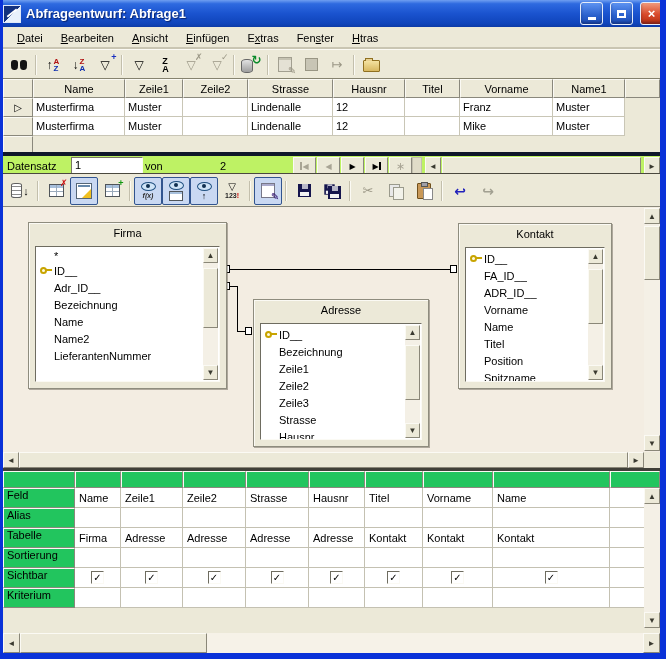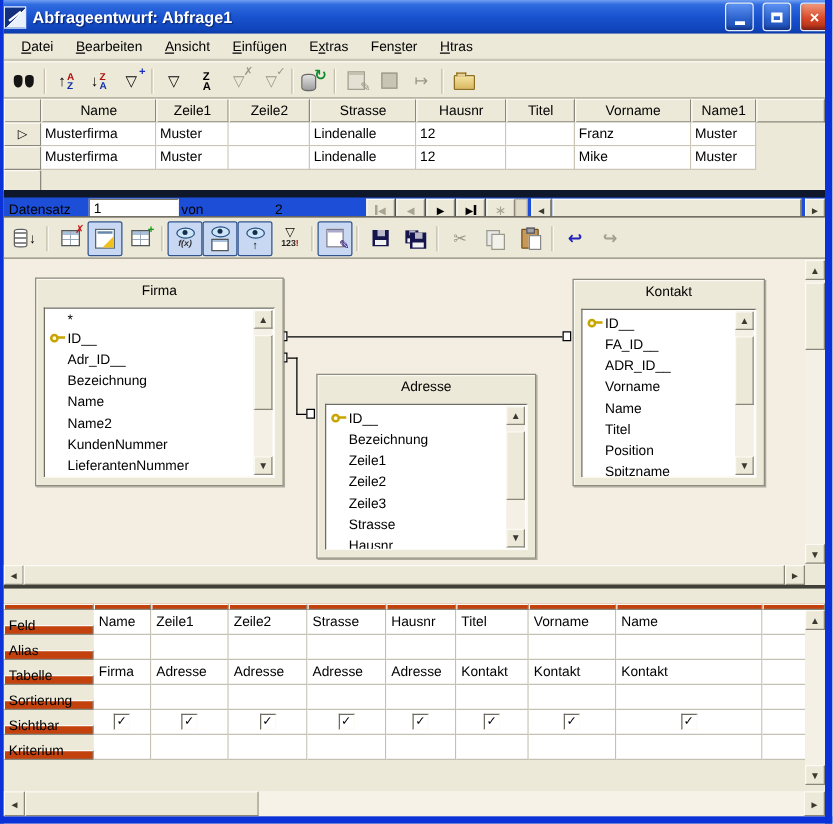--- a/index.html
+++ b/index.html
@@ -82,24 +82,24 @@
   .redo{color:#a2a091;font-size:14px;font-weight:bold;}
   .scis{font-size:13px;}
   
   .sheet{position:absolute;left:0;right:0;top:78px;height:74px;background:#ece9d8;border-top:1px solid #86836f;}
   .srow{display:flex;height:19px;}
   .hc{background:#ece9d8;border:1px solid;border-color:#fbfaf4 #8a887c #8a887c #fbfaf4;box-sizing:border-box;
       display:flex;align-items:center;justify-content:center;flex:none;}
   .dc{background:#fff;border-right:1px solid #c9c6b6;border-bottom:1px solid #c9c6b6;box-sizing:border-box;
       padding:0 3px;display:flex;align-items:center;flex:none;overflow:hidden;white-space:nowrap;}
   .w0{width:30px;} .w1{width:92px;} .w2{width:58px;} .w3{width:65px;} .w4{width:85px;}
-  .w5{width:72px;} .w6{width:55px;} .w7{width:93px;} .w8{width:52px;} .wf{flex:1;}
+  .w5{width:72px;} .w6{width:55px;} .w7{width:93px;} .w8{width:72px;} .wf{flex:1;}
   .ptr{font-size:10px;}
   
-  .navbar{position:absolute;left:0;right:0;top:152px;height:21px;background:#1d4ed8;border-top:6px solid #0f172a;text-decoration:underline;}
+  .navbar{position:absolute;left:0;right:0;top:152px;height:21px;background:#bef264;border-top:4px solid #0f172a;text-decoration:underline;}
   .navlbl{position:absolute;left:4px;top:4px;}
   .navbox{position:absolute;left:68px;top:1px;width:64px;height:16px;background:#fff;border:1px solid;border-color:#7a7767 #fbfaf4 #fbfaf4 #7a7767;padding:1px 3px;}
   .vonlbl{position:absolute;left:142px;top:4px;}
   .navtotal{position:absolute;left:160px;top:4px;width:120px;text-align:center;}
   .navb{position:absolute;top:1px;width:23px;height:18px;background:#ece9d8;border:1px solid;border-color:#fbfaf4 #8a887c #8a887c #fbfaf4;
         display:flex;align-items:center;justify-content:center;box-sizing:border-box;}
   .navb b{font-weight:normal;font-size:8px;}
   .navb .vbar{width:2px;height:8px;background:currentColor;display:inline-block;}
   .navb.dis{color:#a8a494;}
   .navgap{position:absolute;left:409px;top:1px;width:10px;height:18px;background:#e0dcc8;border:1px solid #c2bfae;box-sizing:border-box;}
@@ -126,22 +126,22 @@
   .dvs .rb{position:absolute;left:0;right:0;height:16px;}
   .dhs{position:absolute;left:0;right:16px;top:245px;height:16px;background:#f4f0e6;display:flex;}
   .dhs .rb{width:16px;height:16px;flex:none;}
   .dhs .thumb{flex:1;}
   .corner{position:absolute;right:0;top:245px;width:16px;height:16px;background:#ece9d8;}
   .divider{position:absolute;left:0;right:0;top:468px;height:3px;background:#404038;}
   
   .qgrid{position:absolute;left:0;right:0;top:471px;height:162px;background:#ece9d8;}
   .qrow{display:flex;height:20px;}
   .qhrow{display:flex;height:17px;}
-  .qlab{background:#c2410c;border:1px solid;border-color:#fbfaf4 #8a887c #8a887c #fbfaf4;box-sizing:border-box;
-        padding:0 3px;display:flex;align-items:flex-end;flex:none;margin-top:12px;}
+  .qlab{background:#22c55e;border:1px solid;border-color:#fbfaf4 #8a887c #8a887c #fbfaf4;box-sizing:border-box;
+        padding:0 3px;display:flex;align-items:flex-start;flex:none;}
   .qc{background:#fff;border-right:1px solid #c4c1b2;border-bottom:1px solid #c4c1b2;box-sizing:border-box;
       padding:0 4px;display:flex;align-items:center;flex:none;overflow:hidden;white-space:nowrap;}
   .q0{width:72px;} .q1{width:46px;} .q2{width:62px;} .q3{width:63px;} .q4{width:63px;}
   .q5{width:56px;} .q6{width:58px;} .q7{width:70px;} .q8{width:117px;} .qf{flex:1;}
   .qvs{position:absolute;right:0;top:17px;width:16px;height:140px;background:#f4f0e6;}
   .qvs .rb{position:absolute;left:0;right:0;height:16px;}
   .cb{width:13px;height:13px;background:#fff;border:1px solid;border-color:#6e6c60 #fbfaf4 #fbfaf4 #6e6c60;box-sizing:border-box;
       display:flex;align-items:center;justify-content:center;font-size:10px;font-weight:bold;margin:0 auto;}
   
   .hs2{position:absolute;left:0;right:0;top:633px;height:20px;background:#f4f0e6;display:flex;align-items:stretch;}
@@ -523,24 +523,20 @@
         <div class="frow">
             <span class="ksp"></span>
             <span>Name</span>
           </div>
         <div class="frow">
             <span class="ksp"></span>
             <span>Name2</span>
           </div>
         <div class="frow">
             <span class="ksp"></span>
-            <span>KundenNummer</span>
-          </div>
-        <div class="frow">
-            <span class="ksp"></span>
             <span>LieferantenNummer</span>
           </div>
         <div class="fsb">
           <span class="rb bup">▲</span>
           <span class="rb thumb" style="top:20px;height:60px;"></span>
           <span class="rb bdn">▼</span>
         </div>
       </div>
     </div>
 

